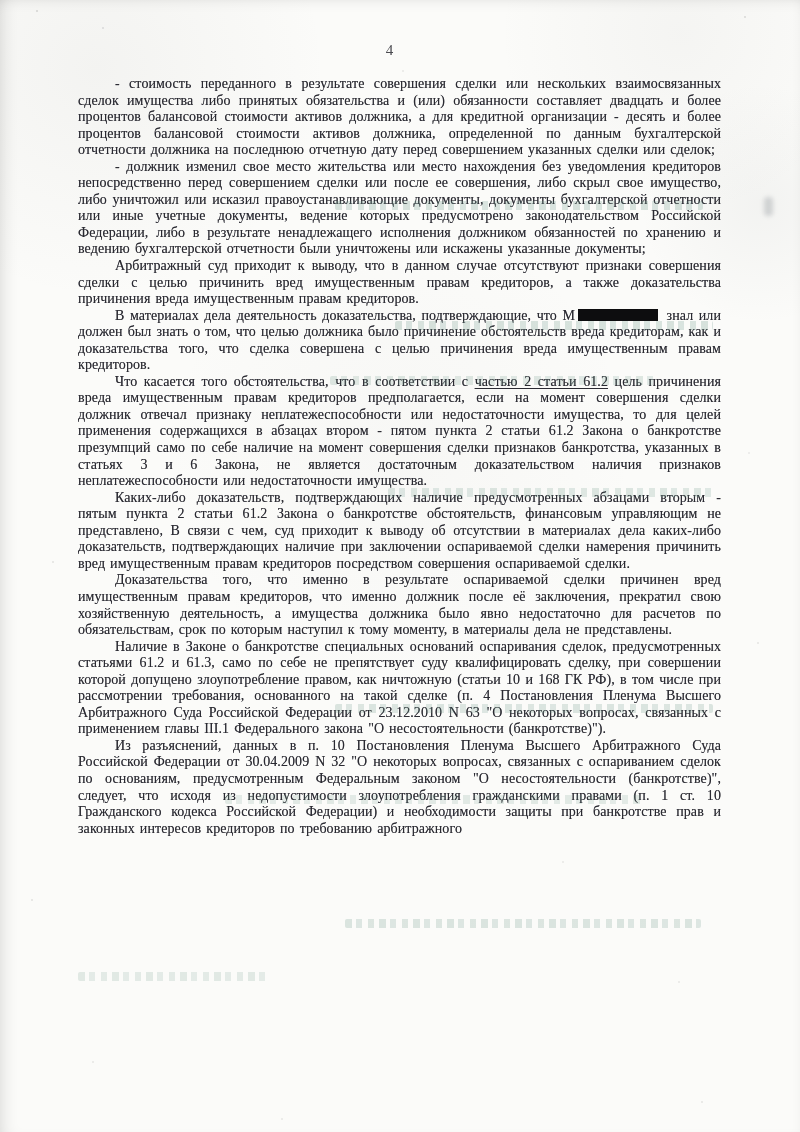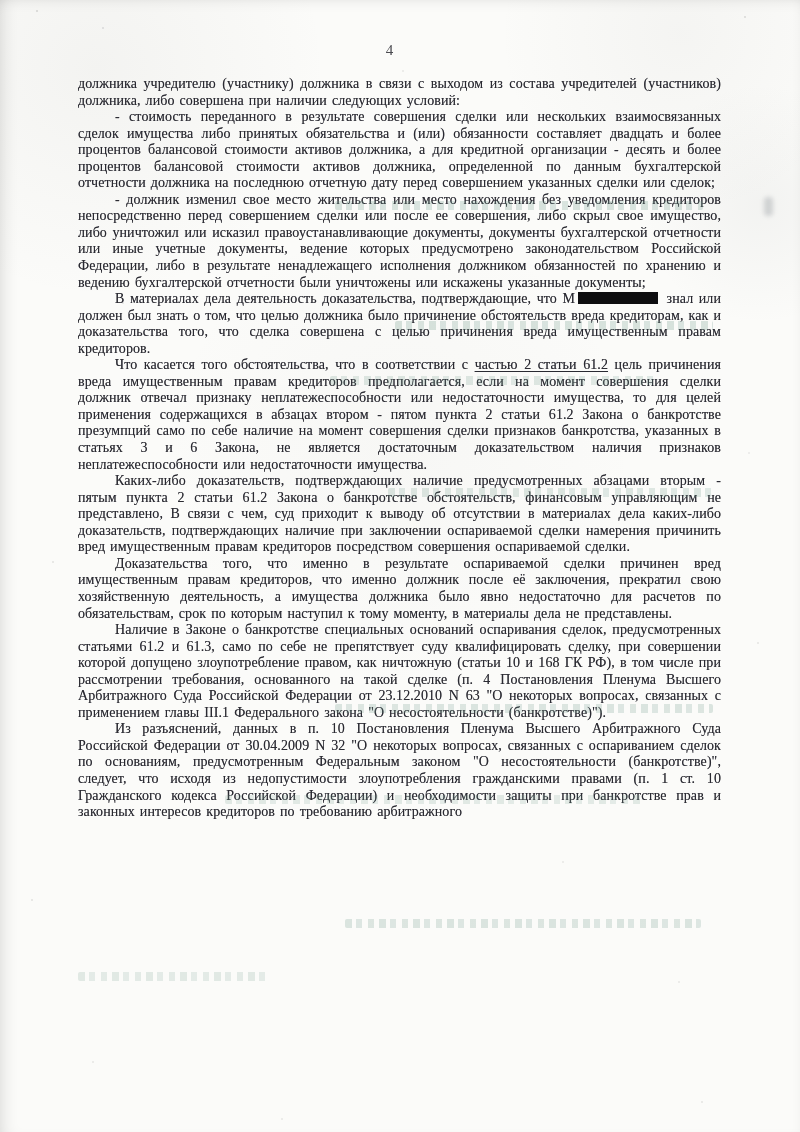--- a/index.html
+++ b/index.html
@@ -96,23 +96,23 @@
   }
 </style>
 </head>
 <body>
 
 <div class="page">
 
   <div class="page-number">4</div>
 
   <div class="doc-body" id="doc-body">
-      <p class="para noindent"><span>должника учредителю (участнику) должника в связи с выходом из состава учредителей (участников) должника, либо совершена при наличии следующих условий:</span></p>
       <p class="para"><span>- стоимость переданного в результате совершения сделки или нескольких взаимосвязанных сделок имущества либо принятых обязательства и (или) обязанности составляет двадцать и более процентов балансовой стоимости активов должника, а для кредитной организации - десять и более процентов балансовой стоимости активов должника, определенной по данным бухгалтерской отчетности должника на последнюю отчетную дату перед совершением указанных сделки или сделок;</span></p>
       <p class="para"><span>- должник изменил свое место жительства или место нахождения без уведомления кредиторов непосредственно перед совершением сделки или после ее совершения, либо скрыл свое имущество, либо уничтожил или исказил правоустанавливающие документы, документы бухгалтерской отчетности или иные учетные документы, ведение которых предусмотрено законодательством Российской Федерации, либо в результате ненадлежащего исполнения должником обязанностей по хранению и ведению бухгалтерской отчетности были уничтожены или искажены указанные документы;</span></p>
+      <p class="para"><span>Арбитражный суд приходит к выводу, что в данном случае отсутствуют признаки совершения сделки с целью причинить вред имущественным правам кредиторов, а также доказательства причинения вреда имущественным правам кредиторов.</span></p>
       <p class="para"><span>В материалах дела деятельность доказательства, подтверждающие, что М</span><span class="redacted"></span><span> знал или должен был знать о том, что целью должника было причинение обстоятельств вреда кредиторам, как и доказательства того, что сделка совершена с целью причинения вреда имущественным правам кредиторов.</span></p>
       <p class="para"><span>Что касается того обстоятельства, что в соответствии с </span><span class="u">частью 2 статьи 61.2</span><span> цель причинения вреда имущественным правам кредиторов предполагается, если на момент совершения сделки должник отвечал признаку неплатежеспособности или недостаточности имущества, то для целей применения содержащихся в абзацах втором - пятом пункта 2 статьи 61.2 Закона о банкротстве презумпций само по себе наличие на момент совершения сделки признаков банкротства, указанных в статьях 3 и 6 Закона, не является достаточным доказательством наличия признаков неплатежеспособности или недостаточности имущества.</span></p>
       <p class="para"><span>Каких-либо доказательств, подтверждающих наличие предусмотренных абзацами вторым - пятым пункта 2 статьи 61.2 Закона о банкротстве обстоятельств, финансовым управляющим не представлено, В связи с чем, суд приходит к выводу об отсутствии в материалах дела каких-либо доказательств, подтверждающих наличие при заключении оспариваемой сделки намерения причинить вред имущественным правам кредиторов посредством совершения оспариваемой сделки.</span></p>
       <p class="para"><span>Доказательства того, что именно в результате оспариваемой сделки причинен вред имущественным правам кредиторов, что именно должник после её заключения, прекратил свою хозяйственную деятельность, а имущества должника было явно недостаточно для расчетов по обязательствам, срок по которым наступил к тому моменту, в материалы дела не представлены.</span></p>
       <p class="para"><span>Наличие в Законе о банкротстве специальных оснований оспаривания сделок, предусмотренных статьями 61.2 и 61.3, само по себе не препятствует суду квалифицировать сделку, при совершении которой допущено злоупотребление правом, как ничтожную (статьи 10 и 168 ГК РФ), в том числе при рассмотрении требования, основанного на такой сделке (п. 4 Постановления Пленума Высшего Арбитражного Суда Российской Федерации от 23.12.2010 N 63 "О некоторых вопросах, связанных с применением главы III.1 Федерального закона "О несостоятельности (банкротстве)").</span></p>
       <p class="para"><span>Из разъяснений, данных в п. 10 Постановления Пленума Высшего Арбитражного Суда Российской Федерации от 30.04.2009 N 32 "О некоторых вопросах, связанных с оспариванием сделок по основаниям, предусмотренным Федеральным законом "О несостоятельности (банкротстве)", следует, что исходя из недопустимости злоупотребления гражданскими правами (п. 1 ст. 10 Гражданского кодекса Российской Федерации) и необходимости защиты при банкротстве прав и законных интересов кредиторов по требованию арбитражного</span></p>
     </div>
 
   <div class="bleed" style="top:201px; left:335px; width:368px;"></div>
   <div class="bleed" style="top:321px; left:395px; width:318px;"></div>

